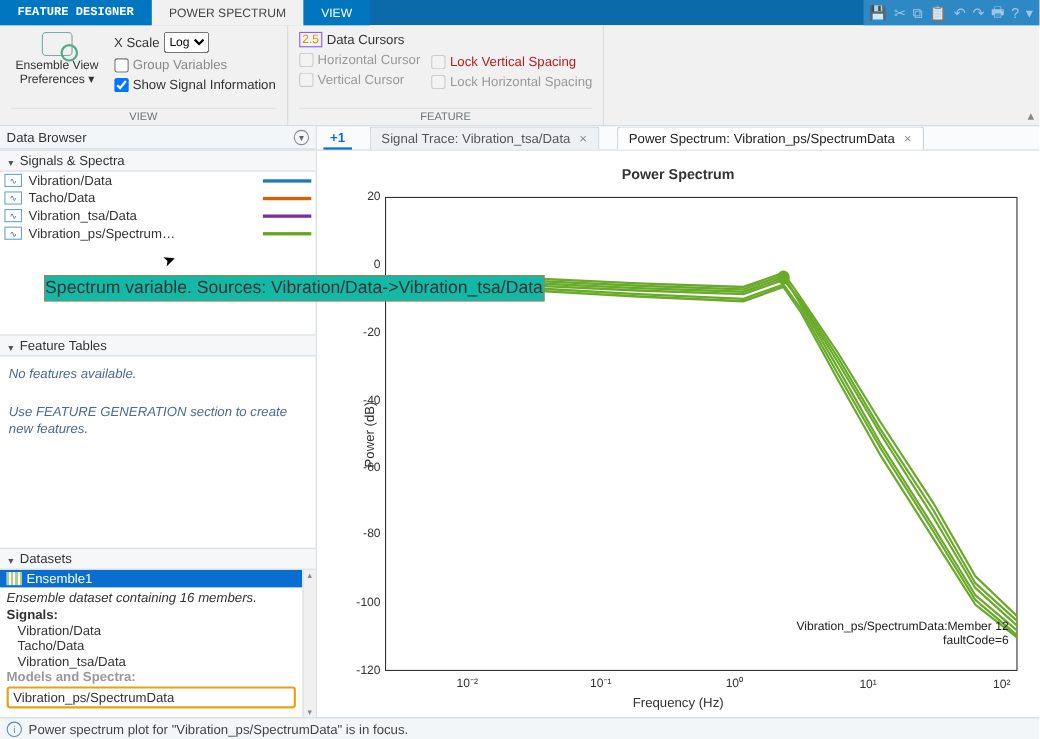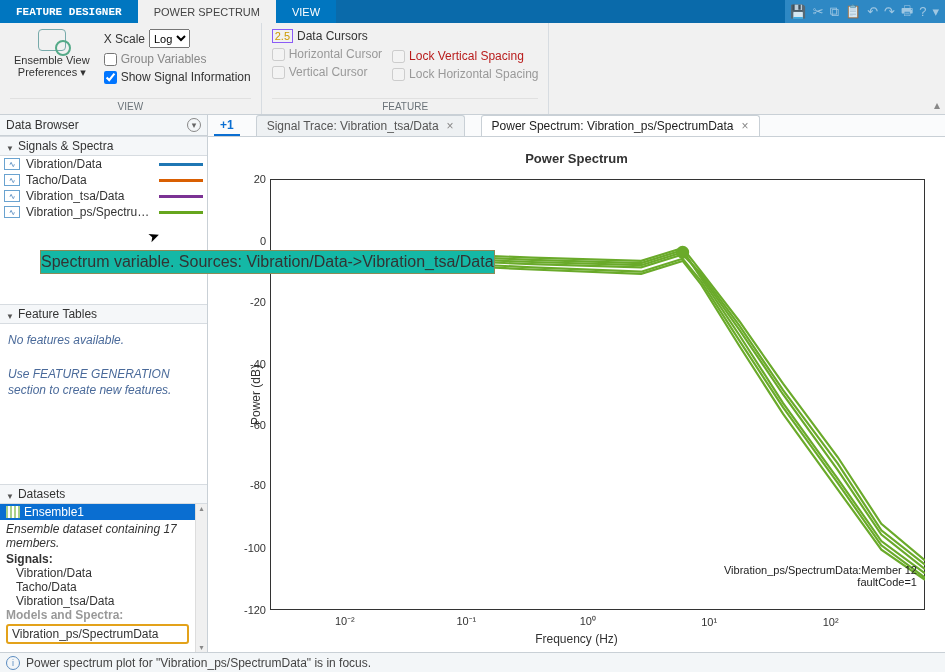--- a/index.html
+++ b/index.html
@@ -18,21 +18,21 @@
 .ribbon .group .body { flex:1; display:flex; gap:10px; }
 .ribbon .group .title { text-align:center; font-size:10px; color:#6a7278; padding-top:2px; border-top:1px solid #e0e0e0; margin-top:2px;}
 .ensemble-pref { display:flex; flex-direction:column; align-items:center; gap:1px; padding:2px 4px; cursor:pointer;}
 .ensemble-pref .icon { width:28px; height:22px; border:1px solid #7aa; border-radius:4px; position:relative; margin-bottom:2px;}
 .ensemble-pref .icon::after{content:""; position:absolute; right:-6px; bottom:-6px; width:12px;height:12px; border:2px solid #5a8; border-radius:50%;}
 .ribbon label { display:flex; align-items:center; gap:4px; font-size:12px; color:#333; cursor:pointer; }
 .ribbon select { height:19px; font-size:11px; }
 
 .content { display:flex; height: calc(672px - 23px - 92px - 20px); }
 
-.sidebar { width:208px; border-right:1px solid #c9d0d6; display:flex; flex-direction:column; background:#fff; }
+.sidebar { width:288px; border-right:1px solid #c9d0d6; display:flex; flex-direction:column; background:#fff; }
 .panel-hdr { background:#f3f6f8; border-bottom:1px solid #c9d0d6; padding:3px 6px; font-size:12px; display:flex; align-items:center; gap:4px;}
 .panel-hdr .title { flex:1; }
 .panel-hdr .circ { width:14px; height:14px; border:1px solid #888; border-radius:50%; font-size:9px; display:flex; align-items:center; justify-content:center; color:#666;}
 .section-hdr { background:#f5f7f9; border-top:1px solid #d7dce1; border-bottom:1px solid #d7dce1; padding:2px 6px; font-size:12px; display:flex; align-items:flex-end; gap:4px;}
 .section-hdr::before{content:"▼"; font-size:8px; color:#555;}
 .siglist { flex:0 0 auto; }
 .sigrow { display:flex; align-items:center; padding:1px 4px; gap:6px; cursor:pointer;}
 .sigrow .ic { width:16px; height:12px; border:1px solid #6aa3d0; font-size:8px; display:flex; align-items:center; justify-content:center; color:#3070b0;}
 .sigrow .nm { flex:1; white-space:nowrap; overflow:hidden; text-overflow:ellipsis;}
 .sigrow .swatch { width:44px; height:3px; }
@@ -194,21 +194,21 @@
 
     <div class="section-hdr">
         <span>Datasets</span>
       </div>
     <div style="display:flex">
       <div class="ds-body grow">
         <div class="ds-sel">
             <span class="hash"></span>
             <span>Ensemble1</span>
           </div>
-        <div class="ds-txt">Ensemble dataset containing 17 members.</div>
+        <div class="ds-txt">Ensemble dataset containing 16 members.</div>
         <div class="ds-lbl">Signals:</div>
         <div class="ds-itm">Vibration/Data</div>
         <div class="ds-itm">Tacho/Data</div>
         <div class="ds-itm">Vibration_tsa/Data</div>
         <div class="ds-lbl" style="opacity:.5">Models and Spectra:</div>
         <div class="ds-highlight">Vibration_ps/SpectrumData</div>
       </div>
       <div class="scroll-ind">
           <span>▴</span>
           <span>▾</span>
@@ -240,21 +240,21 @@
           <path d="M0,76 L120,76 240,82 340,86 378,74 395,95 430,150 470,212 520,282 560,340 600,370"></path>
           <path d="M0,68 L120,68 240,73 340,76 378,64 395,86 430,132 470,190 520,258 560,320 600,354"></path>
           <path d="M0,78 L120,78 240,84 340,88 378,76 395,98 430,155 470,218 520,288 560,344 600,372"></path>
           <circle cx="378" cy="68" r="5" fill="#6aaa2a"></circle>
         </g>
       </svg>
       <div style="position:absolute; left:18px; top:50%; transform:translateY(-50%) rotate(-90deg); transform-origin:center; font-size:12px">Power (dB)</div>
       <div class="xlab">Frequency (Hz)</div>
       <div class="annot">
         <div>Vibration_ps/SpectrumData:Member 12</div>
-        <div>faultCode=1</div>
+        <div>faultCode=6</div>
       </div>
       <div id="yticks"></div>
       <div id="xticks"></div>
     <div class="ytick" style="top: 42px;">20</div>
         <div class="ytick" style="top: 103.571px;">0</div>
         <div class="ytick" style="top: 165.143px;">-20</div>
         <div class="ytick" style="top: 226.714px;">-40</div>
         <div class="ytick" style="top: 288.286px;">-60</div>
         <div class="ytick" style="top: 348px;">-80</div>
         <div class="ytick" style="top: 411.429px;">-100</div>

